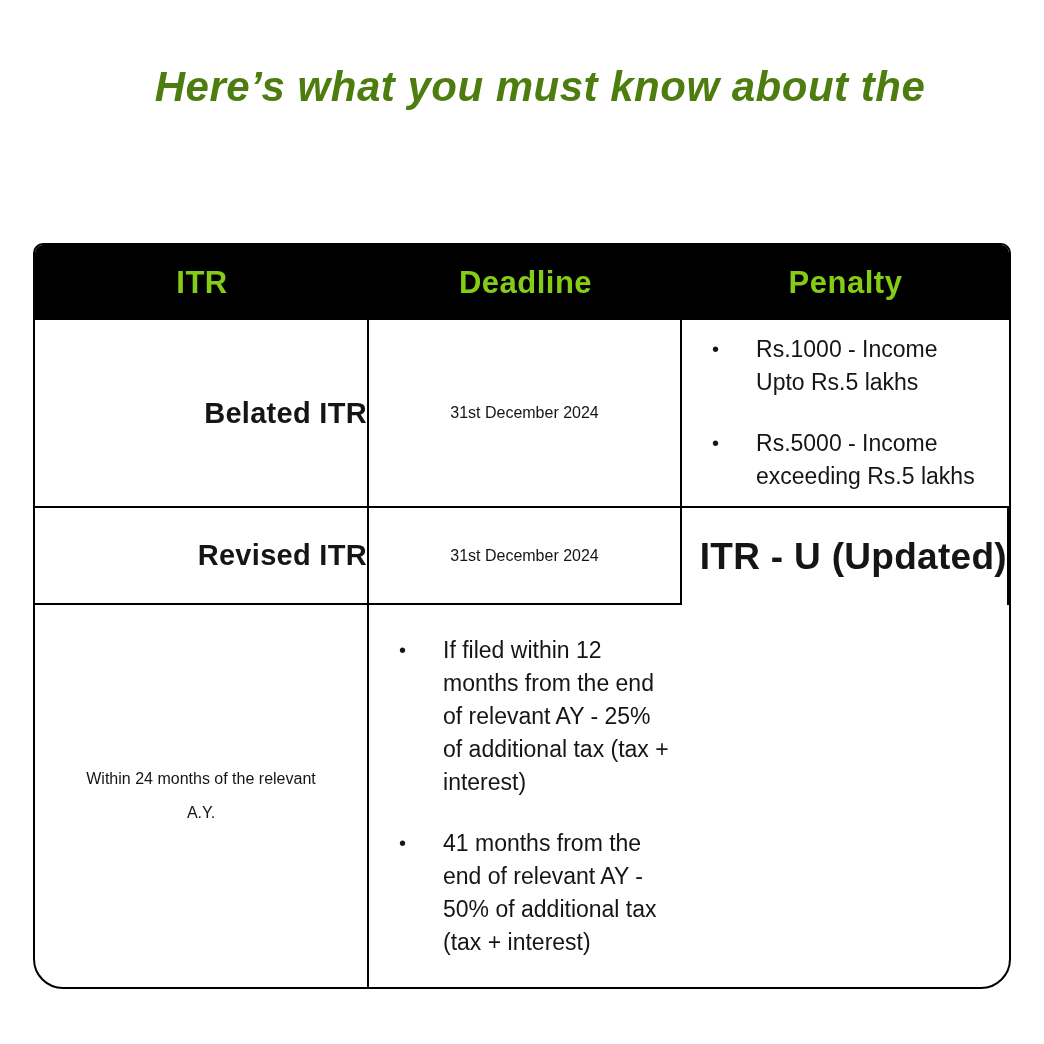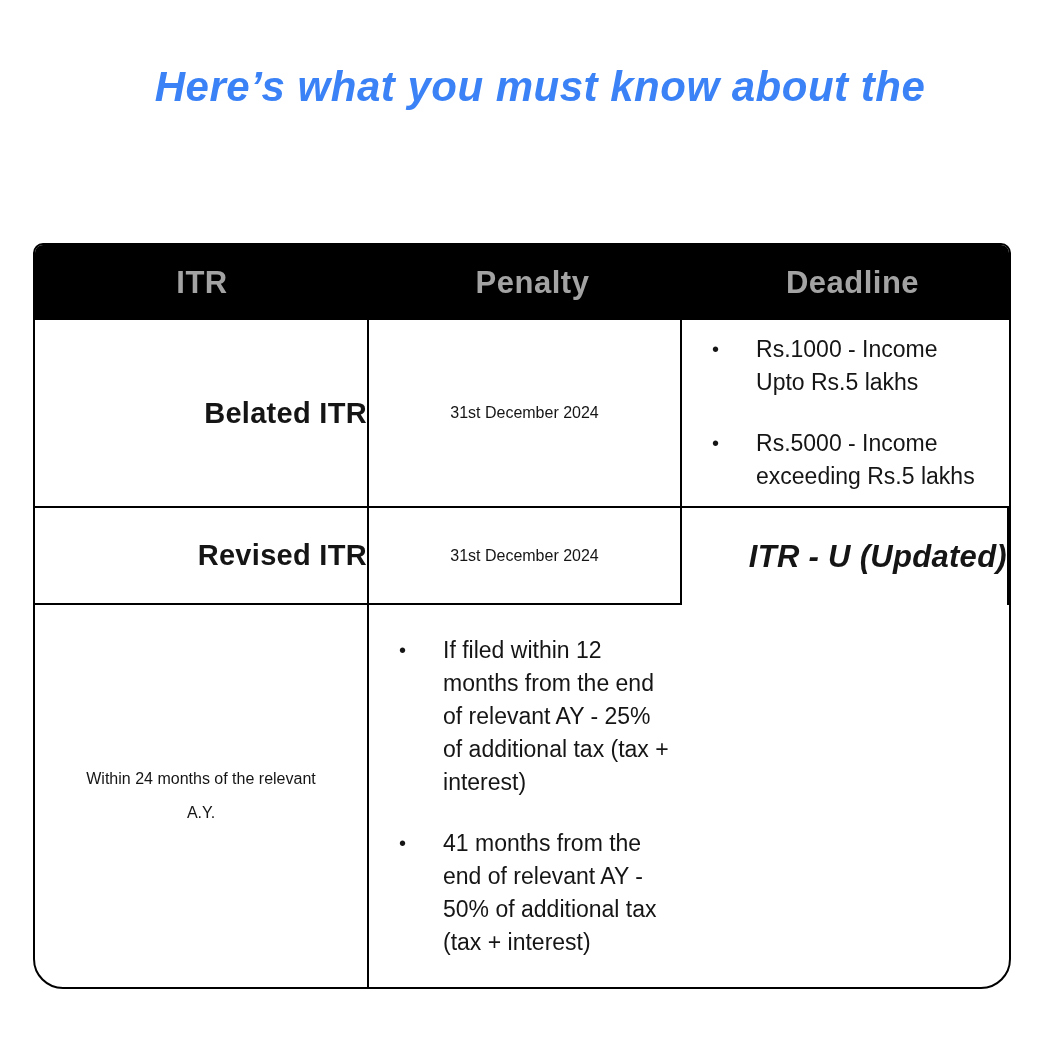--- a/index.html
+++ b/index.html
@@ -17,21 +17,21 @@
   .title {
     position: absolute;
     top: 56px;
     left: 0;
     width: 100%;
     text-align: center;
     font-size: 42px;
     font-weight: 700;
     font-style: italic;
     line-height: 62px;
-    color: #3b82f6;
+    color: #4d7c0f;
     letter-spacing: 0.5px;
     padding-left: 36px;
   }
 
   
   .table-wrap {
     position: absolute;
     left: 33px;
     top: 243px;
     width: 978px;
@@ -39,21 +39,21 @@
     border: 2px solid #000000;
     border-radius: 10px 10px 30px 30px;
     overflow: hidden;
     background: #ffffff;
   }
 
   .thead {
     display: flex;
     height: 75px;
     background: #000000;
-    color: #a3a3a3;
+    color: #84cc16;
   }
   .th {
     display: flex;
     align-items: center;
     justify-content: center;
     font-weight: 700;
     font-size: 31px;
     letter-spacing: 0.5px;
   }
 
@@ -75,21 +75,21 @@
   .br { border-right: 2px solid #000000; }
   .bb { border-bottom: 2px solid #000000; }
 
   .itr-cell {
     align-items: flex-end;
     text-align: center;
     font-weight: 700;
     font-size: 29px;
     letter-spacing: 0.3px;
   }
-  .itr-cell.big { font-size: 31px; font-style: italic; }
+  .itr-cell.big { font-size: 37px; }
 
   .deadline-cell {
     align-items: center;
     text-align: center;
     font-size: 16px;
     line-height: 34px;
   }
   .deadline-cell .wrap-narrow {
     max-width: 245px;
   }
@@ -122,22 +122,22 @@
 <body>
 
 <div class="title">
   <div>Here’s what you must know about the</div>
 </div>
 
 <div class="table-wrap">
 
   <div class="thead">
     <div class="th c1">ITR</div>
+    <div class="th c2">Deadline</div>
     <div class="th c3">Penalty</div>
-    <div class="th c2">Deadline</div>
   </div>
 
   <div class="tbody">
 
     <div class="td itr-cell br bb">
       <div>Belated ITR</div>
     </div>
     <div class="td deadline-cell br bb">
       <div class="wrap-narrow">31st December 2024</div>
     </div>

